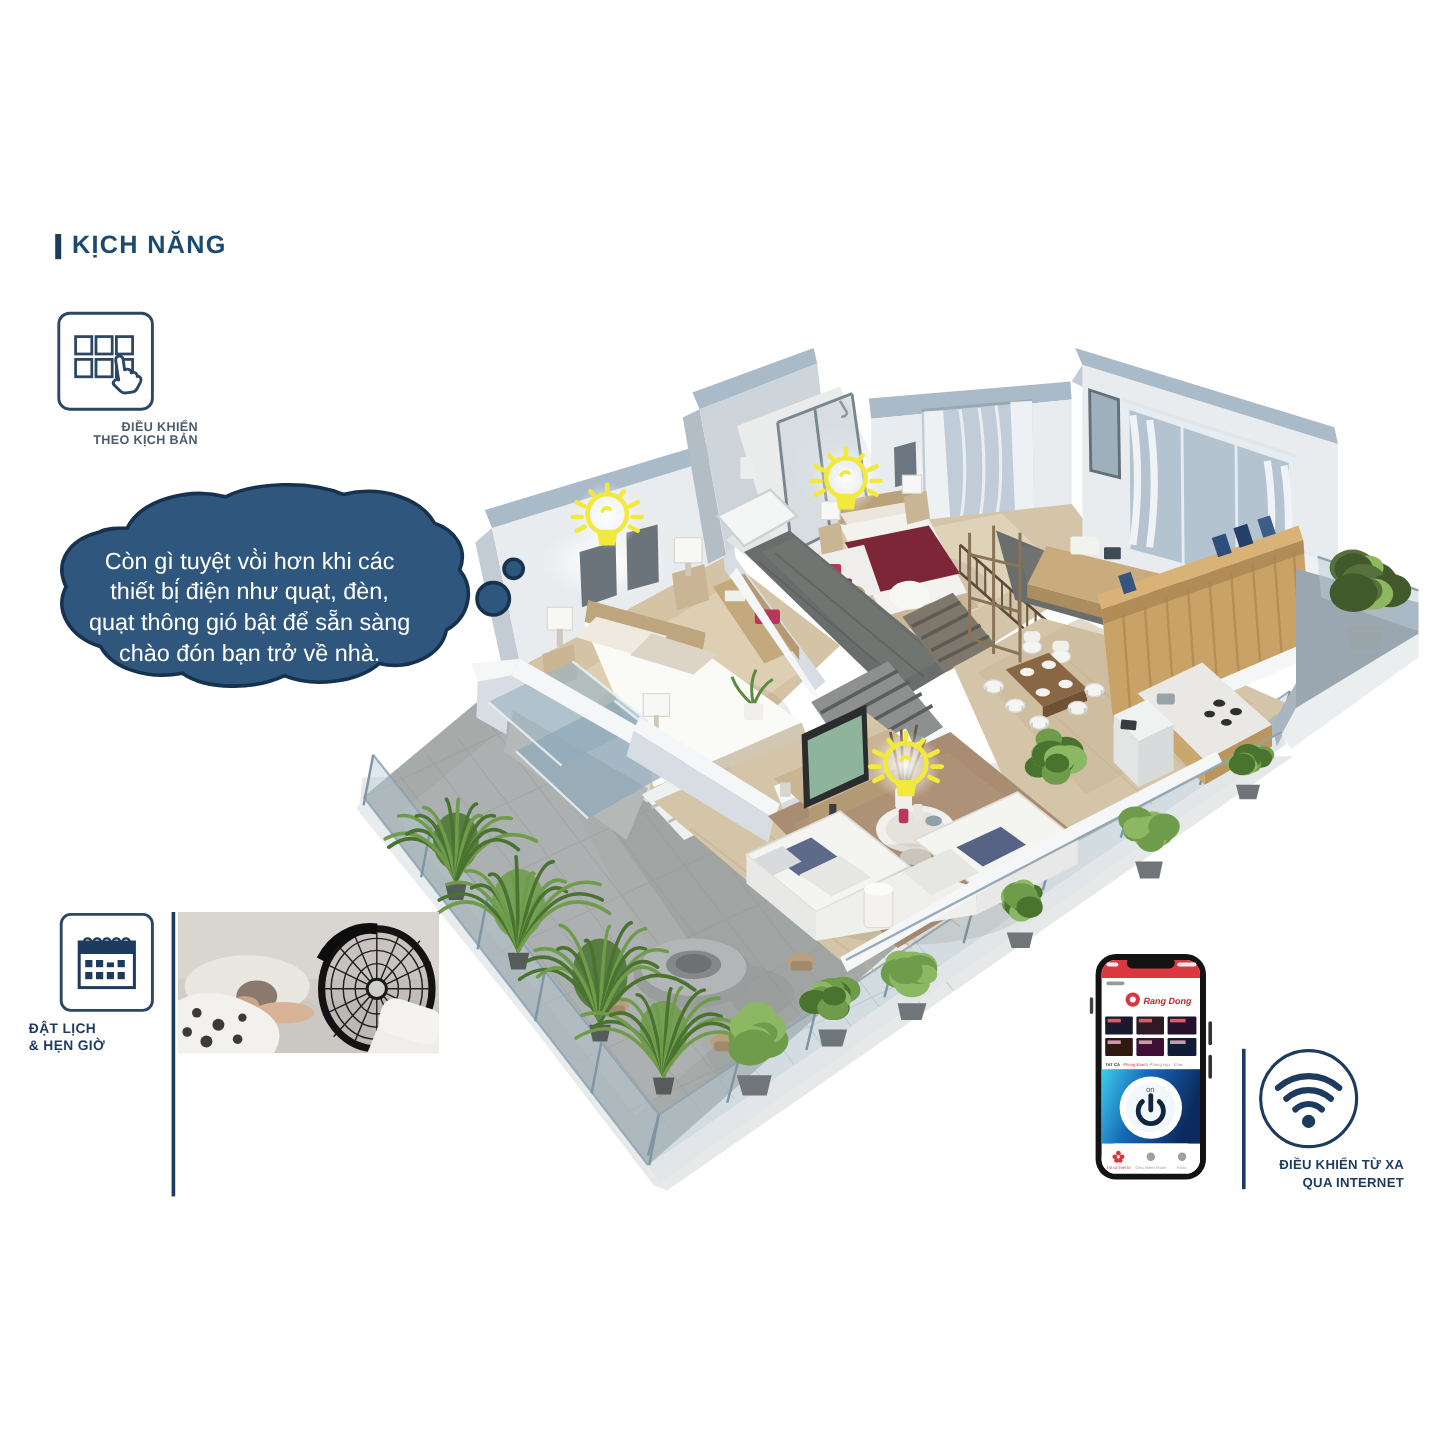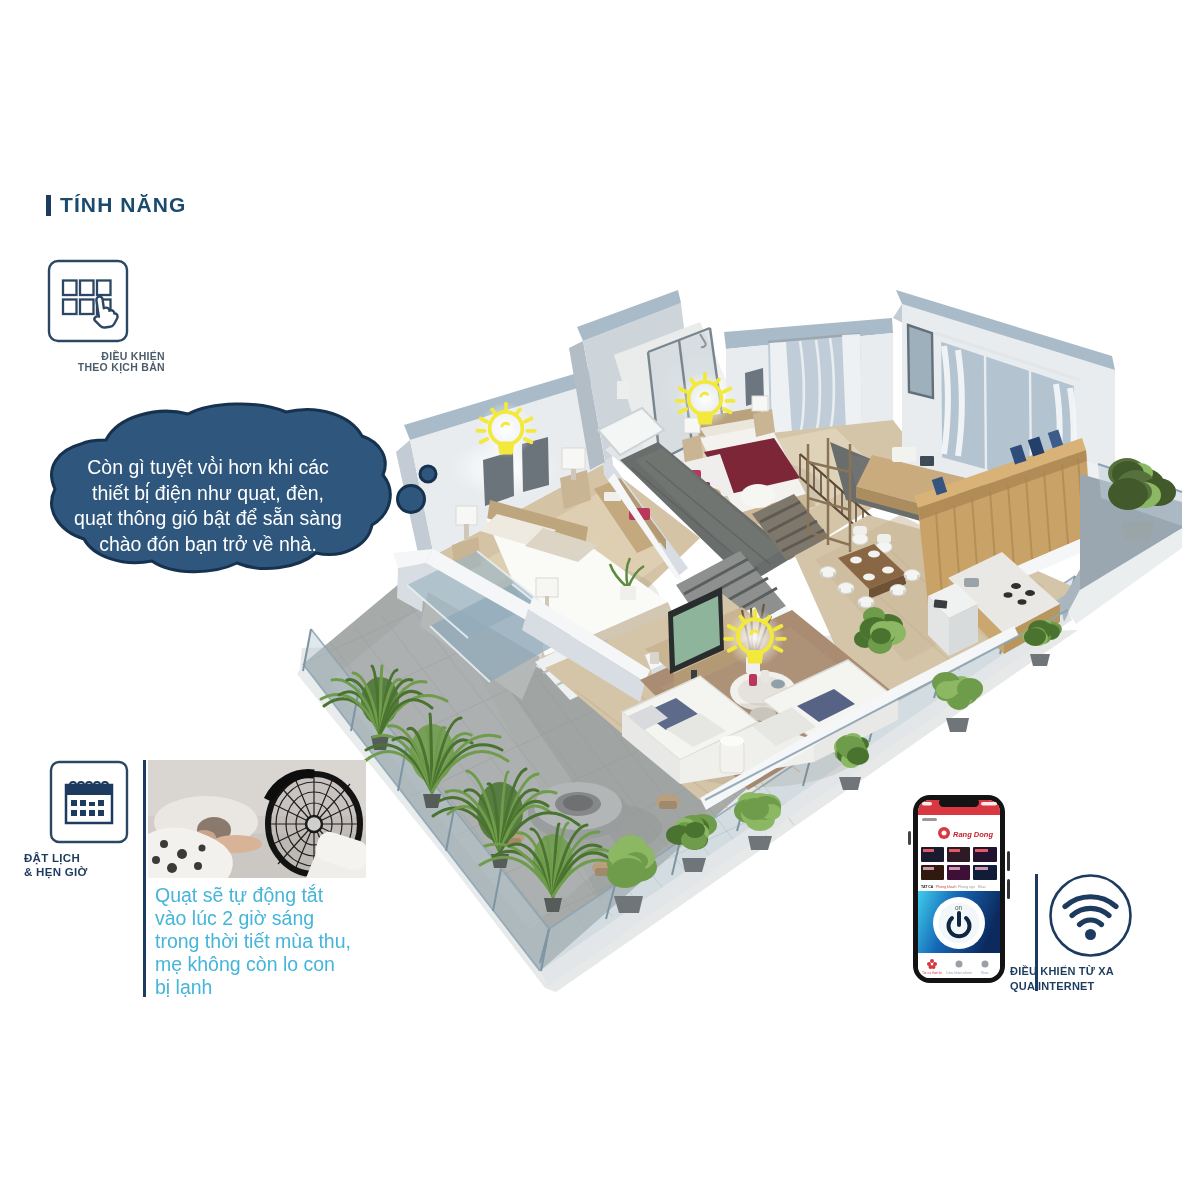--- a/index.html
+++ b/index.html
@@ -583,21 +583,21 @@
           <line x1="-17" y1="-25" x2="-12" y2="-19"></line>
           <line x1="17" y1="-25" x2="12" y2="-19"></line>
           <line x1="0" y1="-32" x2="0" y2="-25"></line>
         </g>
       </g>
 </svg>
 
 <div class="abs" style="left:46px;top:193px;">
   <div style="display:flex;align-items:center;">
     <div style="width:5px;height:21px;background:#1c3b5e;margin-right:9px;"></div>
-    <div style="font-size:21px;font-weight:bold;color:#1a4a6e;letter-spacing:1.1px;">TÍNH NĂNG</div>
+    <div style="font-size:21px;font-weight:bold;color:#1a4a6e;letter-spacing:1.1px;">KỊCH NĂNG</div>
   </div>
 </div>
 
 <svg class="abs" style="left:47px;top:259px;" width="82" height="84" viewBox="0 0 82 84">
   <rect x="2" y="2" width="78" height="80" rx="9" fill="#ffffff" stroke="#2c4763" stroke-width="2.4"></rect>
   <g fill="none" stroke="#2c4763" stroke-width="2.3">
     <rect x="16" y="21.5" width="13.5" height="14.5"></rect>
     <rect x="33" y="21.5" width="13.5" height="14.5"></rect>
     <rect x="50" y="21.5" width="13.5" height="14.5"></rect>
     <rect x="16" y="40.5" width="13.5" height="14.5"></rect>
@@ -688,21 +688,20 @@
       </g>
       <ellipse cx="166" cy="64" rx="46" ry="50" fill="none" stroke="#131313" stroke-width="6"></ellipse>
       <path d="M120 40 A 46 50 0 0 1 166 14" fill="none" stroke="#0d0d0d" stroke-width="9"></path>
       <circle cx="166" cy="64" r="8" fill="#cfcfcd" stroke="#1a1a1a" stroke-width="2.5"></circle>
       <path d="M174 78 L218 94 L218 118 L158 118 Z" fill="#f0eeea"></path>
       <rect x="168" y="76" width="52" height="30" rx="12" fill="#f5f3f0" transform="rotate(18 194 91)"></rect>
     </g>
   </svg>
 </div>
 
-<div class="abs" style="left:155px;top:884px;width:250px;font-size:19.5px;line-height:23px;color:#45b5d9;">Quạt sẽ tự động tắt<br>vào lúc 2 giờ sáng<br>trong thời tiết mùa thu,<br>mẹ không còn lo con<br>bị lạnh</div>
 
 <svg class="abs" style="left:908px;top:793px;" width="102" height="193" viewBox="0 0 102 193">
   <defs>
     <linearGradient id="phonegrad" x1="0" y1="0" x2="1" y2="0.3">
       <stop offset="0%" stop-color="#3ecdec"></stop>
           <stop offset="45%" stop-color="#1668b8"></stop>
           <stop offset="100%" stop-color="#0c2a5e"></stop>
     </linearGradient>
   </defs>
   <rect x="5" y="2" width="92" height="188" rx="17" fill="#131313"></rect>
@@ -776,15 +775,15 @@
 <svg class="abs" style="left:1048px;top:873px;" width="85" height="85" viewBox="0 0 85 85">
   <circle cx="42.5" cy="42.5" r="40" fill="#ffffff" stroke="#1c3b5e" stroke-width="2.6"></circle>
   <g stroke="#1c3b5e" fill="none" stroke-linecap="round">
     <path d="M17 33.5 C 31.5 20.5 53.5 20.5 68 33.5" stroke-width="5.2"></path>
     <path d="M24 42.5 C 34.5 33 50.5 33 61 42.5" stroke-width="5.2"></path>
     <path d="M31.5 51.5 C 38 45.5 47 45.5 53.5 51.5" stroke-width="5.2"></path>
   </g>
   <circle cx="42.5" cy="61.5" r="5.5" fill="#1c3b5e"></circle>
 </svg>
 
-<div class="abs" style="left:1010px;top:964px;width:160px;text-align:left;font-size:11px;line-height:15px;color:#1c3b5e;font-weight:bold;letter-spacing:0.2px;">ÐIỀU KHIỂN TỪ XA<br>QUA INTERNET</div>
+<div class="abs" style="left:1010px;top:964px;width:160px;text-align:right;font-size:11px;line-height:15px;color:#1c3b5e;font-weight:bold;letter-spacing:0.2px;">ÐIỀU KHIỂN TỪ XA<br>QUA INTERNET</div>
 
 </div>
 
 </body></html>

